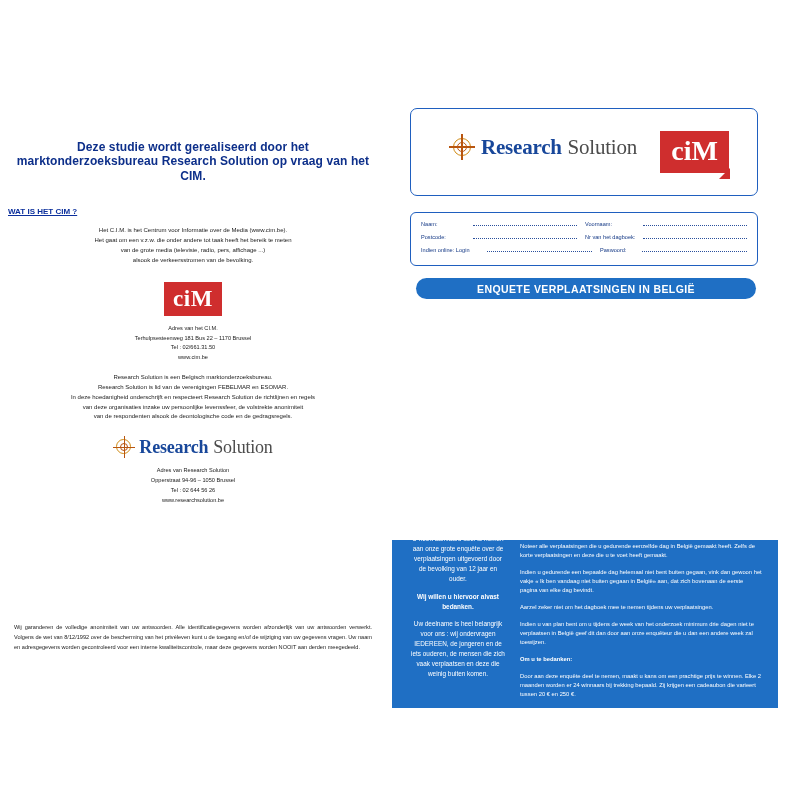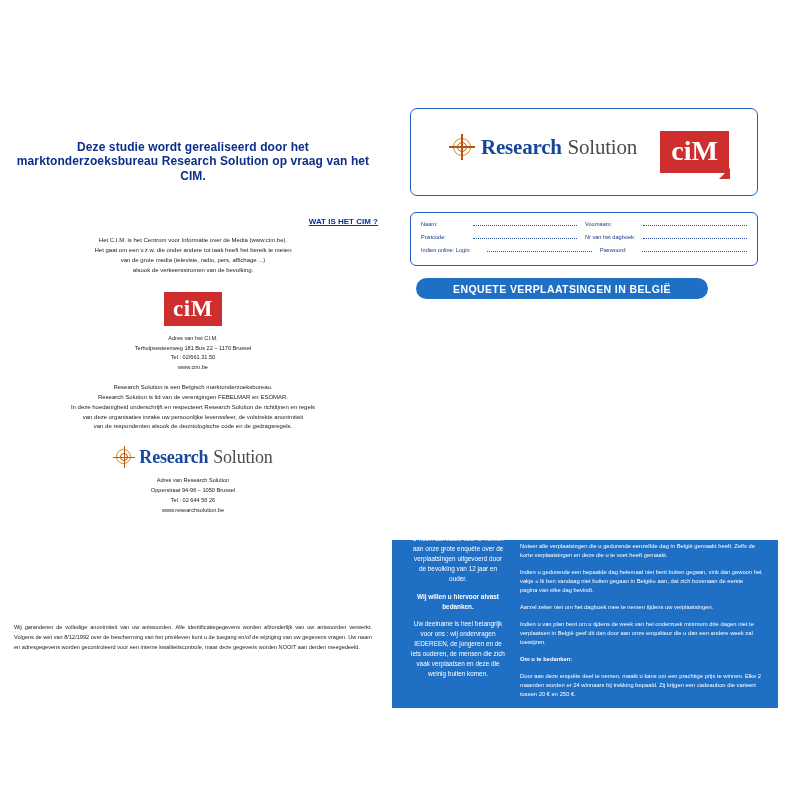--- a/index.html
+++ b/index.html
@@ -30,23 +30,23 @@
     color: #0d2f8a;
     text-align: center;
     letter-spacing: 0.1px;
     line-height: 1.2;
   }
 
   .section-title {
     font-size: 8px;
     font-weight: bold;
     color: #0b2f9c;
-    text-align: right;
+    text-align: left;
     text-decoration: underline;
-    margin-top: 34px;
+    margin-top: 24px;
   }
 
   .body-text {
     font-size: 6px;
     color: #1b1b1b;
     text-align: center;
     line-height: 1.65;
     margin-top: 10px;
   }
 
@@ -214,21 +214,21 @@
     flex: 1;
     border-bottom: 1px dotted #2a4f9c;
     height: 6px;
   }
 
   
   .title-banner {
     position: absolute;
     left: 28px;
     top: 170px;
-    width: 292px;
+    width: 340px;
     height: 21px;
     background: #1f6fc4;
     border-radius: 11px;
     color: #ffffff;
     font-size: 10.5px;
     font-weight: bold;
     letter-spacing: 0.4px;
     display: flex;
     align-items: center;
     justify-content: center;

